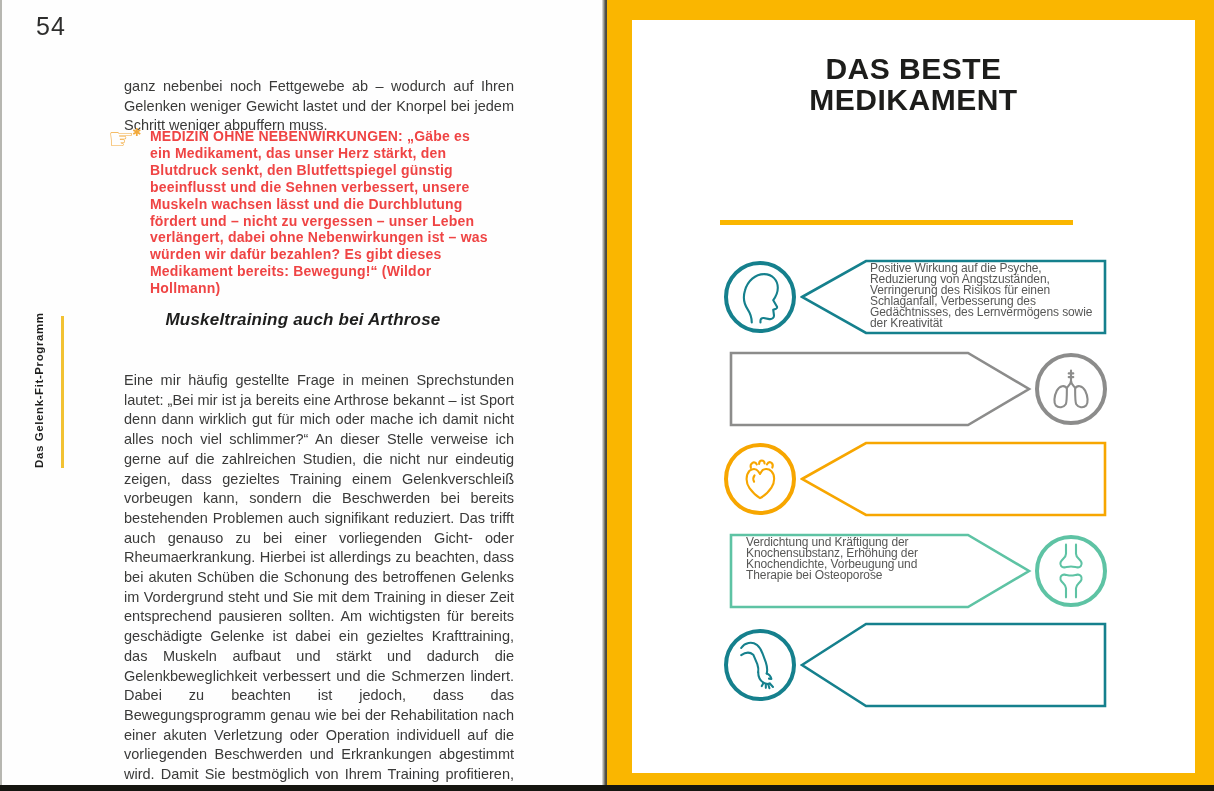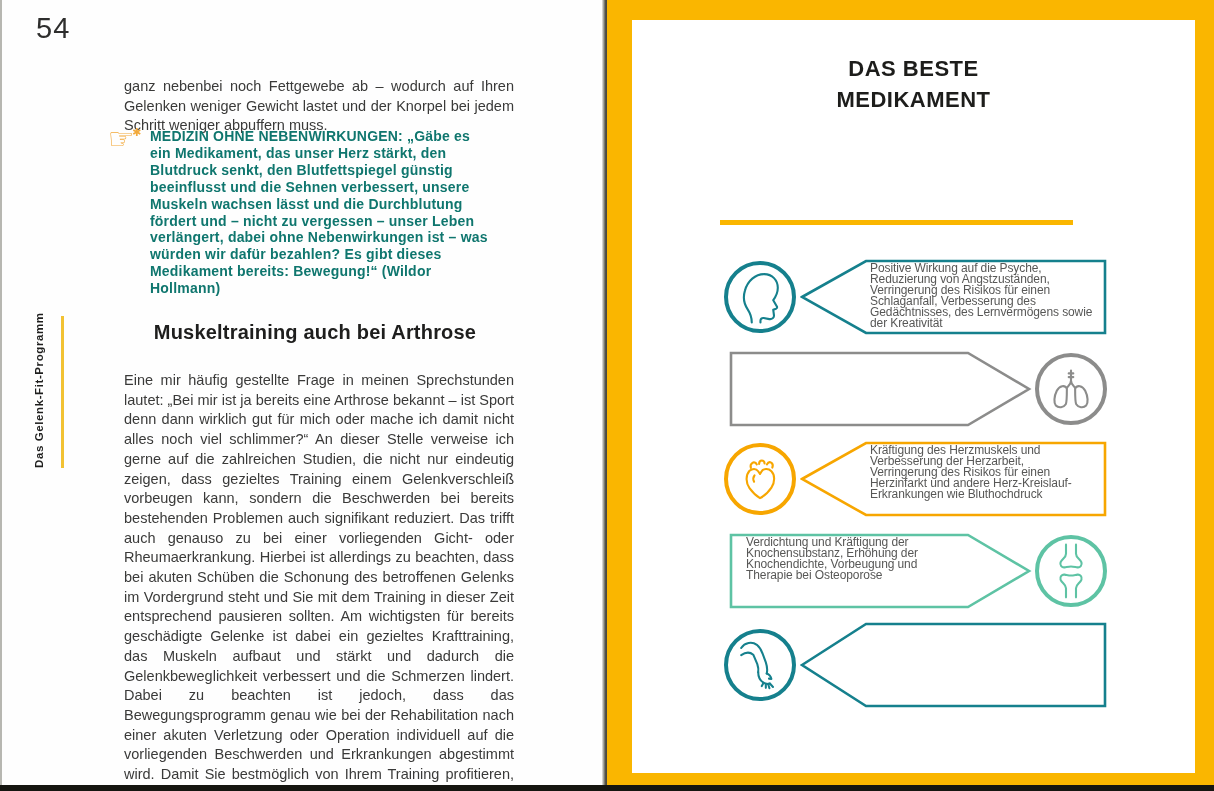--- a/index.html
+++ b/index.html
@@ -6,21 +6,21 @@
   body{
     width:1214px;height:791px;position:relative;overflow:hidden;
     background:#fff;font-family:"Liberation Sans","DejaVu Sans",sans-serif;
     -webkit-font-smoothing:antialiased;
   }
   .spread{position:absolute;inset:0}
 
   
   .page-left{position:absolute;left:0;top:0;width:607px;height:791px;background:#fefefe}
   .edge-left{position:absolute;left:0;top:0;width:2px;height:791px;background:#b7b7b1}
-  .page-number{position:absolute;left:36px;top:12px;font-size:29px;font-weight:400;color:#2e2e2d;letter-spacing:1px}
+  .page-number{position:absolute;left:36px;top:12px;font-size:25px;font-weight:400;color:#2e2e2d;letter-spacing:1px}
 
   .chapter-sidebar{position:absolute;left:42px;top:316px;width:24px;height:152px}
   .chapter-label{
     position:absolute;left:3px;bottom:0;transform-origin:0 100%;transform:rotate(-90deg);
     white-space:nowrap;font-size:11.5px;font-weight:bold;letter-spacing:0.6px;color:#1f1f1e;
   }
   .chapter-rule{position:absolute;left:19px;top:0;width:3px;height:152px;background:#f2c233}
 
   .intro,.body-text{
     position:absolute;left:108px;width:390px;margin:16px;
@@ -28,39 +28,39 @@
     hyphens:auto;-webkit-hyphens:auto;
   }
   .intro{top:61px}
   .body-text{top:355px}
 
   .quote{position:absolute;left:106px;top:128px;width:396px}
   .quote-icon{position:absolute;left:2px;top:-4px;font-size:30px;line-height:30px;color:#f2a93b}
   .spark{position:absolute;left:26px;top:-2px;font-size:11px;color:#f2a93b;font-weight:bold}
   .quote-text{
     margin:0 0 0 44px;width:342px;font-weight:bold;font-size:14px;line-height:16.9px;
-    color:#0f766e;text-align:left;letter-spacing:0.2px;
+    color:#ef4444;text-align:left;letter-spacing:0.2px;
   }
   .section-heading{
-    position:absolute;left:108px;top:306px;width:390px;margin:12px;
-    font-size:20px;line-height:28px;font-weight:bold;color:#1e1e1d;text-align:center;letter-spacing:0.2px;
+    position:absolute;left:108px;top:306px;width:390px;margin:0;
+    font-size:17px;line-height:28px;font-weight:bold;color:#1e1e1d;text-align:center;letter-spacing:0.2px;font-style:italic;
   }
 
   
   .gutter{position:absolute;left:602px;top:0;width:6px;height:791px;
     background:linear-gradient(to right,#e9e9e6 0%,#55544a 55%,#3d3c34 100%)}
   .bottom-bar{position:absolute;left:0;bottom:0;width:1214px;height:6px;background:#151510;z-index:60}
 
   
   .page-right{position:absolute;left:607px;top:0;width:607px;height:791px;background:#fab600}
   .inner{position:absolute;left:25px;top:20px;width:563px;height:753px;background:#fff}
 
   .info-title{
     position:absolute;top:33px;left:0;width:100%;margin:0;text-align:center;
-    font-size:22px;line-height:31px;font-weight:bold;color:#1d1d1b;letter-spacing:0.5px;white-space:pre-line;
+    font-size:30px;line-height:31px;font-weight:bold;color:#1d1d1b;letter-spacing:0.5px;white-space:pre-line;
   }
   .info-subtitle{
     position:absolute;top:112px;left:0;width:100%;margin:0;text-align:center;
     font-size:17px;line-height:23.5px;color:#3a3a39;white-space:pre-line;
   }
   .divider{position:absolute;left:88px;top:200px;width:353px;height:5px;background:#fab600}
 
   .row{position:absolute;left:0;top:0;width:100%;height:100%}
   .icon-circle{
     position:absolute;width:64px;height:64px;border:4px solid var(--c);border-radius:50%;
@@ -163,23 +163,20 @@
             <path class="glyph" d="M13 13 C11.5 7.5 17 4.5 19.5 9"></path>
             <path class="glyph" d="M22 8.5 C22 3.5 28 3.5 28 8"></path>
             <path class="glyph" d="M30.5 9 C33 4.5 38.5 7 36.5 12.5"></path>
             <path class="glyph" d="M11.5 16 C7 21 7.5 29.5 11.5 35 C15.5 40.5 20.5 44.5 23 46 C26 44.5 31.5 40.5 35.5 34.5 C39.5 28.5 39.5 20.5 35.5 16.5 C32 13 26.5 13.5 24.5 17 L23 19.5 L21 16.5 C18.5 13 14.5 13.5 11.5 16 Z"></path>
             <path class="glyph" d="M17 21 C15.5 23 15.5 26 16.5 28"></path>
           </svg>
         </div>
         <svg class="bubble" viewBox="0 0 308 78" preserveAspectRatio="none" width="308" height="78">
           <polygon points="2,39 66,3 305,3 305,75 66,75"></polygon>
         </svg>
-        <div class="benefit-text">
-            <p>Kräftigung des Herzmuskels und Verbesserung der Herzarbeit, Verringerung des Risikos für einen Herzinfarkt und andere Herz-Kreislauf-Erkrankungen wie Bluthochdruck</p>
-          </div>
       </div>
 
       <div class="row r4 arrow-right" style="--c: #5ec3a4;">
         <svg class="bubble" viewBox="0 0 304 78" preserveAspectRatio="none" width="304" height="78">
           <polygon points="3,3 240,3 301,39 240,75 3,75"></polygon>
         </svg>
         <div class="benefit-text">
             <p>Verdichtung und Kräftigung der Knochensubstanz, Erhöhung der Knochendichte, Vorbeugung und Therapie bei Osteoporose</p>
           </div>
         <div class="icon-circle">

